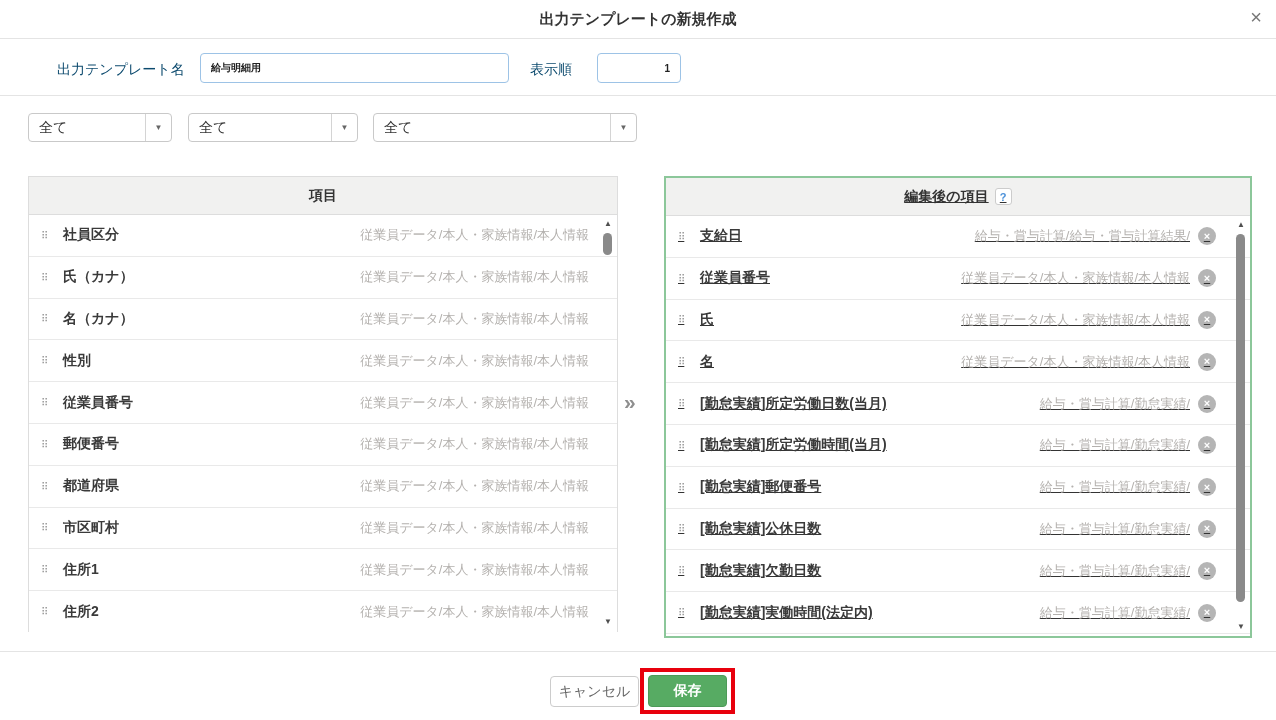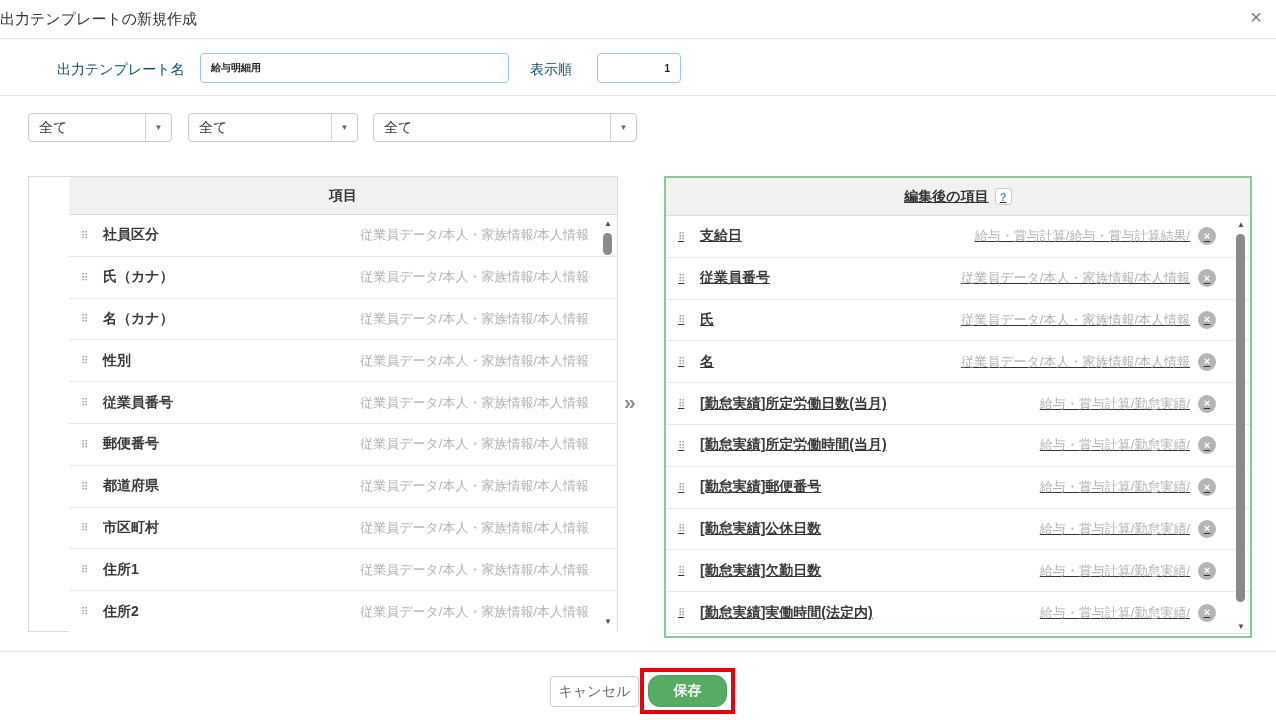--- a/index.html
+++ b/index.html
@@ -1,22 +1,22 @@
 <!DOCTYPE html>
 <html><head>
 <meta charset="utf-8">
 <style>
   * { margin:0; padding:0; box-sizing:border-box; }
   html,body { width:1276px; height:720px; background:#fff;
     font-family:"Liberation Sans","DejaVu Sans",sans-serif; color:#333; }
   .stage { position:relative; width:1276px; height:720px; background:#fff; overflow:hidden; }
 
   
-  .modal-title { position:absolute; top:10px; left:0; width:100%; text-align:left;
-    font-size:15px; font-weight:normal; color:#333; }
+  .modal-title { position:absolute; top:10px; left:0; width:100%; text-align:center;
+    font-size:15px; font-weight:bold; color:#333; }
   .close-x { position:absolute; top:7px; right:14px; font-size:20px; color:#777; cursor:pointer; line-height:1; }
   .divider { position:absolute; left:0; width:100%; height:1px; background:#e4e4e4; }
   .div1 { top:38px; } .div2 { top:95px; } .div3 { top:651px; }
 
   
   .form-label { position:absolute; font-size:14px; color:#0c4a6e; top:61px; }
   .lbl-name { left:57px; } .lbl-order { left:530px; }
   .txt-input { position:absolute; top:53px; height:30px; border:1px solid #9dc3e6; border-radius:4px;
     font-size:10px; font-weight:600; color:#222; background:#fff;
     font-family:"Liberation Sans","DejaVu Sans",sans-serif; }
@@ -28,21 +28,21 @@
     background:#fff; display:flex; align-items:center; cursor:pointer; }
   .dd1 { left:28px;  width:144px; }
   .dd2 { left:188px; width:170px; }
   .dd3 { left:373px; width:264px; }
   .dd-value { flex:1; padding-left:10px; font-size:14px; color:#333; }
   .dd-caret { width:26px; align-self:stretch; border-left:1px solid #d4d4d4;
     display:flex; align-items:center; justify-content:center; font-size:8px; color:#666; }
 
   
   .panel { position:absolute; top:176px; background:#fff; }
-  .panel-left  { left:28px;  width:590px; height:456px; border:1px solid #ddd;padding-left:40px; }
+  .panel-left  { left:28px;  width:590px; height:456px; border:1px solid #ddd; }
   .panel-right { left:664px; width:588px; height:462px; border:2px solid #8cc79a;text-decoration:underline; }
   .panel-header { height:38px; background:#f1f1f0; border-bottom:1px solid #ddd;
     display:flex; align-items:center; justify-content:center; font-size:14px; font-weight:bold; color:#333; gap:6px; }
   .help-badge { display:inline-flex; width:17px; height:17px; border:1px solid #ccc; border-radius:3px;
     align-items:center; justify-content:center; font-size:11px; font-weight:bold; color:#4a90d9; background:#fff; cursor:pointer; }
   .panel-body { position:relative; overflow:hidden; }
   .panel-left  .panel-body { height:417px; }
   .panel-right .panel-body { height:420px; }
 
   .row { height:41.8px; display:flex; align-items:center; border-bottom:1px solid #e9e9e9;
@@ -68,21 +68,21 @@
   
   .move-arrow { position:absolute; left:624px; top:390px; font-size:21px; font-weight:bold; color:#8f8f8f; cursor:pointer; }
 
   
   .btn-cancel { position:absolute; left:550px; top:676px; width:89px; height:31px; background:#fff;
     border:1px solid #ccc; border-radius:4px; font-size:14px; color:#666;
     font-family:"Liberation Sans","DejaVu Sans",sans-serif; cursor:pointer; }
   .annotation-rect { position:absolute; left:640px; top:668px; width:95px; height:46px;
     border:4px solid #e8000d; pointer-events:none; }
   .btn-save { position:absolute; left:648px; top:675px; width:79px; height:32px; background:#57ab63;
-    border:1px solid #4d9a58; border-radius:12px; font-size:14px; font-weight:bold; color:#fff;
+    border:1px solid #4d9a58; border-radius:4px; font-size:14px; font-weight:bold; color:#fff;
     font-family:"Liberation Sans","DejaVu Sans",sans-serif; cursor:pointer; }
 </style>
 </head>
 <body>
 
 <div class="stage">
 
   <div class="modal-title">出力テンプレートの新規作成</div>
   <div class="close-x">×</div>
   <div class="divider div1"></div>

